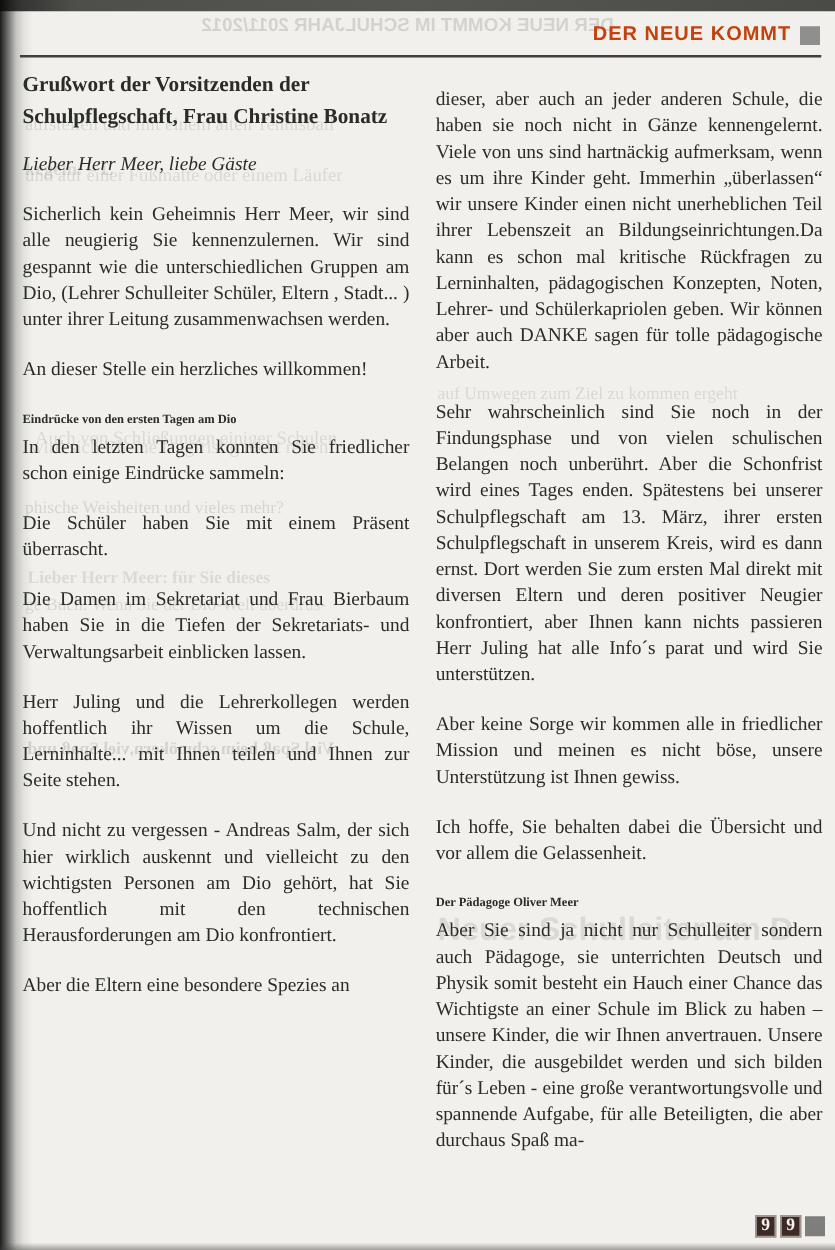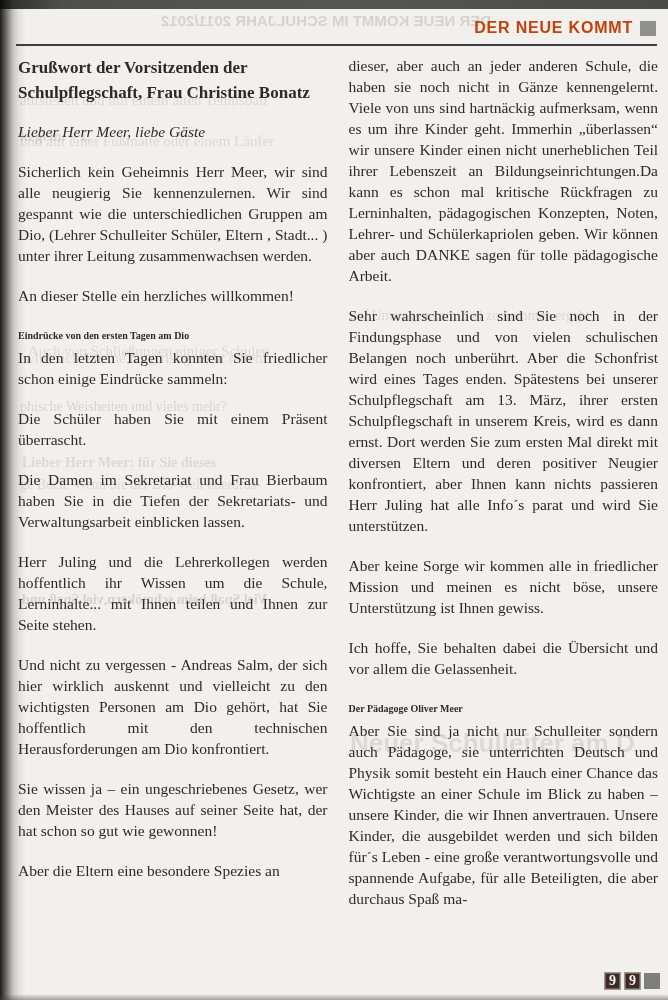--- a/index.html
+++ b/index.html
@@ -24,21 +24,21 @@
   header{position:absolute;top:17px;left:18px;right:12px;height:22px;
     display:flex;align-items:center;justify-content:flex-end;gap:7px;}
   .header-title{font-family:"Liberation Sans","DejaVu Sans",sans-serif;
     font-weight:bold;font-size:16px;letter-spacing:.8px;color:#c2410c;}
   .header-square{width:16px;height:15px;background:#8f8f8d;display:inline-block;}
   .header-rule{position:absolute;top:44px;left:16px;width:641px;height:2px;background:#3e3e3c;}
 
   
   main{position:absolute;top:55px;left:18px;width:640px;display:flex;gap:21px;}
   .col{flex:1;min-width:0;font-size:15.5px;line-height:21px;text-align:justify;}
-  .col p{margin:0 0 19px;}
+  .col p{margin:14px 0 19px;}
   .col p.tight-top{margin-top:0;}
   .article-title{font-size:17px;line-height:25px;font-weight:bold;margin:0 0 16px;text-align:left;}
   .salutation{font-style:italic;text-align:left;}
   .subheading{font-size:10px;line-height:21px;font-weight:bold;
     margin:0 0 1px;text-align:left;}
 
   
   .bleed{position:absolute;color:#3c3c3a;white-space:nowrap;pointer-events:none;
     font-size:15px;filter:blur(.4px);}
   .mirrored{transform:scaleX(-1);}
@@ -96,21 +96,20 @@
       <h1 class="article-title">Grußwort der Vorsitzenden der Schulpflegschaft, Frau Christine Bonatz</h1>
       <p class="salutation">Lieber Herr  Meer, liebe Gäste</p>
       <p>Sicherlich kein Geheimnis Herr Meer, wir sind alle neugierig Sie kennenzulernen. Wir sind gespannt wie die unterschiedlichen Gruppen am Dio, (Lehrer Schulleiter Schüler, Eltern , Stadt... ) unter ihrer Leitung zusammenwachsen werden.</p>
       <p>An dieser Stelle ein herzliches willkommen!</p>
       <h2 class="subheading">Eindrücke von den ersten Tagen am Dio</h2>
       <p class="tight-top">In den letzten Tagen konnten Sie friedlicher schon einige Eindrücke sammeln:</p>
       <p>Die Schüler haben Sie mit einem Präsent überrascht.</p>
       <p>Die Damen im Sekretariat und Frau Bierbaum haben Sie in die Tiefen der Sekretariats- und Verwaltungsarbeit einblicken lassen.</p>
       <p>Herr Juling und die Lehrerkollegen werden hoffentlich ihr Wissen um die Schule, Lerninhalte... mit Ihnen teilen und Ihnen zur Seite stehen.</p>
       <p>Und nicht zu vergessen - Andreas Salm, der sich hier wirklich auskennt und vielleicht zu den wichtigsten Personen am Dio gehört, hat Sie hoffentlich mit den technischen Herausforderungen am Dio konfrontiert.</p>
-      <p>Sie wissen ja – ein ungeschriebenes Gesetz, wer den Meister des Hauses auf seiner Seite hat, der hat schon so gut wie gewonnen!</p>
       <p>Aber die Eltern eine  besondere Spezies an</p>
     </section>
 
     <section class="col">
       <p>dieser, aber auch an jeder anderen Schule, die haben sie noch nicht in Gänze kennengelernt. Viele von uns sind hartnäckig aufmerksam, wenn es um ihre Kinder geht. Immerhin „überlassen“ wir unsere Kinder einen nicht unerheblichen Teil ihrer Lebenszeit an Bildungseinrichtungen.Da kann es schon mal kritische Rückfragen zu Lerninhalten, pädagogischen Konzepten, Noten, Lehrer- und Schülerkapriolen geben. Wir können aber auch DANKE sagen für tolle pädagogische Arbeit.</p>
       <p>Sehr wahrscheinlich sind Sie noch in der Findungsphase und von vielen schulischen Belangen noch unberührt. Aber die Schonfrist wird eines Tages enden. Spätestens bei unserer Schulpflegschaft am 13. März, ihrer ersten Schulpflegschaft in unserem Kreis, wird es dann  ernst. Dort werden Sie zum ersten Mal direkt mit diversen Eltern und deren positiver Neugier konfrontiert, aber Ihnen kann nichts passieren Herr Juling hat alle Info´s parat und wird Sie unterstützen.</p>
       <p>Aber keine Sorge wir kommen alle in friedlicher Mission und meinen es nicht böse, unsere Unterstützung ist Ihnen gewiss.</p>
       <p>Ich hoffe, Sie behalten dabei die Übersicht und vor allem die Gelassenheit.</p>
       <h2 class="subheading">Der Pädagoge Oliver Meer</h2>
       <p class="tight-top">Aber Sie sind ja nicht nur Schulleiter sondern auch Pädagoge, sie unterrichten Deutsch und Physik somit besteht ein Hauch einer Chance das Wichtigste an einer Schule  im Blick zu haben – unsere Kinder, die wir Ihnen anvertrauen. Unsere Kinder, die ausgebildet werden und sich bilden für´s Leben -  eine große verantwortungsvolle und spannende Aufgabe, für alle Beteiligten, die aber durchaus Spaß ma-</p>

